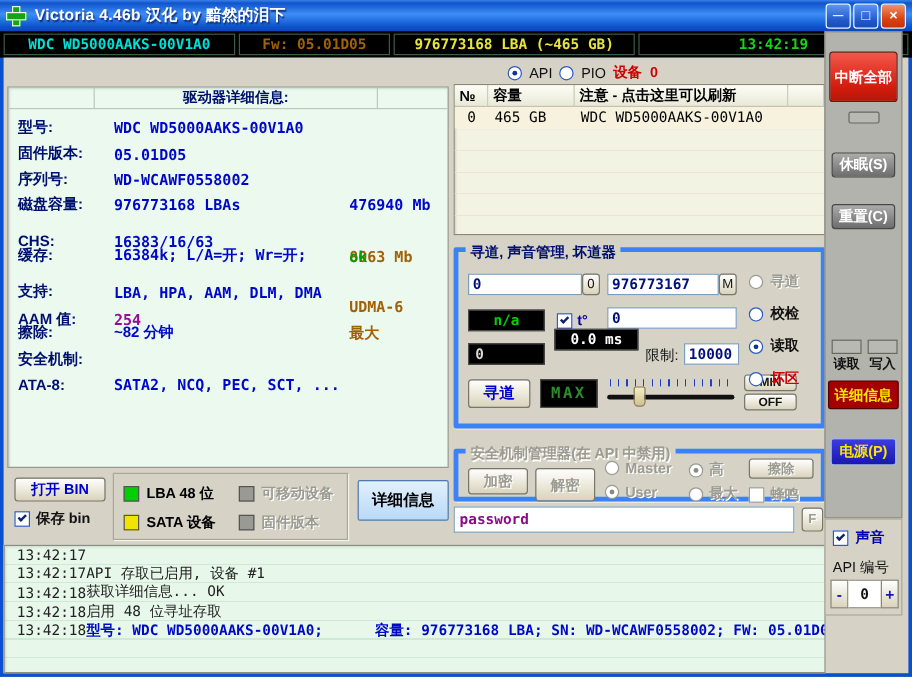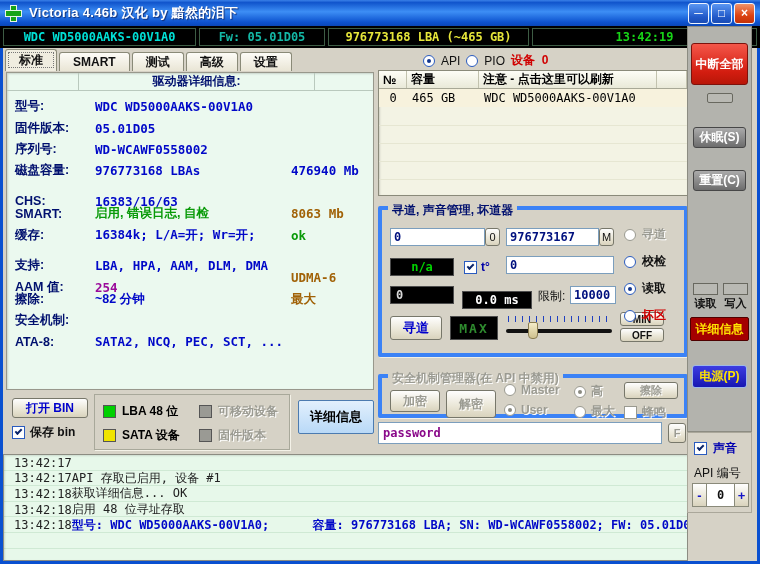--- a/index.html
+++ b/index.html
@@ -23,21 +23,21 @@
     background:linear-gradient(180deg,#5a96f2,#2058c8 70%,#1a4cb4);}
   .wbtn.close{background:linear-gradient(180deg,#f0936a,#dd4312 60%,#c33208);}
 
   
   .infobar{position:absolute;left:0;top:26px;width:760px;height:22px;background:#000;
     display:flex;align-items:stretch;padding:2px 3px;gap:3px;}
   .seg{border:1px solid #3d5c44;display:flex;align-items:center;justify-content:center;
     font-family:"DejaVu Sans Mono",monospace;font-size:12px;font-weight:bold;white-space:nowrap;overflow:hidden;}
   .seg.s1{flex:0 0 193px;color:#00e0d6;}
   .seg.s2{flex:0 0 166px;color:#e2e2e2;}
-  .seg.s3{flex:0 0 126px;color:#14b8a6;}
+  .seg.s3{flex:0 0 126px;color:#a16207;}
   .seg.s4{flex:0 0 201px;color:#e6e63a;}
   .seg.s5{flex:1;color:#17d417;}
 
   
   .main{position:absolute;left:3px;top:48px;width:754px;height:513px;background:#d6d2c6;}
 
   
   .tabrow{position:absolute;left:2px;top:1px;height:22px;display:flex;align-items:flex-end;}
   .tab{height:19px;padding:0 13px;margin-right:2px;display:flex;align-items:center;
     background:linear-gradient(180deg,#fdfcf7,#e9e5d5);border:1px solid #8a8a78;border-bottom:none;
@@ -125,21 +125,21 @@
   .seekbox{left:375px;top:158px;width:310px;height:151px;}
   .sk-in1{position:absolute;left:8px;top:18px;width:95px;}
   .sk-b0{position:absolute;left:103px;top:18px;width:15px;height:18px;font-size:11px;}
   .sk-in2{position:absolute;left:124px;top:18px;width:93px;}
   .sk-bM{position:absolute;left:217px;top:18px;width:15px;height:18px;font-size:11px;}
   .sk-lcd1{position:absolute;left:8px;top:48px;width:64px;height:18px;justify-content:center;color:#00d200;}
   .sk-tcb{position:absolute;left:82px;top:50px;display:flex;gap:4px;align-items:center;
     font-size:12px;font-weight:bold;color:#0000a8;}
   .sk-in3{position:absolute;left:124px;top:46px;width:108px;color:#111;}
   .sk-lcd2{position:absolute;left:8px;top:76px;width:64px;height:18px;padding-left:5px;color:#d8d8d8;}
-  .sk-lcd3{position:absolute;left:80px;top:81px;width:70px;height:18px;justify-content:center;color:#fff;}
+  .sk-lcd3{position:absolute;left:80px;top:64px;width:70px;height:18px;justify-content:center;color:#fff;}
   .sk-limlab{position:absolute;left:156px;top:78px;font-size:12px;color:#111;}
   .sk-in4{position:absolute;left:188px;top:76px;width:46px;color:#111;font-weight:normal;}
   .sk-seekbtn{position:absolute;left:8px;top:106px;width:52px;height:24px;font-size:13px;}
   .sk-lcdmax{position:absolute;left:68px;top:106px;width:48px;height:24px;justify-content:center;
     color:#2e8b2e;letter-spacing:2px;font-size:13px;}
   .slider{position:absolute;left:124px;top:106px;width:106px;height:26px;}
   .slider .ticks{position:absolute;left:2px;top:0;right:2px;height:6px;
     background:repeating-linear-gradient(90deg,#2040c0 0 1px,transparent 1px 7px);}
   .slider .track{position:absolute;left:0;top:13px;width:100%;height:4px;background:#111;border-radius:2px;}
   .slider .thumb{position:absolute;left:22px;top:6px;width:10px;height:17px;background:linear-gradient(180deg,#f4ecc8,#cfc18e);
@@ -233,27 +233,20 @@
 
   <div class="infobar">
     <span class="seg s1">WDC WD5000AAKS-00V1A0</span>
     <span class="seg s3">Fw: 05.01D05</span>
     <span class="seg s4">976773168 LBA (~465 GB)</span>
     <span class="seg s5">13:42:19</span>
   </div>
 
   <div class="main">
 
-    <div class="tabrow">
-      <span class="tab active">标准</span>
-      <span class="tab">SMART</span>
-      <span class="tab">测试</span>
-      <span class="tab">高级</span>
-      <span class="tab">设置</span>
-    </div>
     <div class="modebar">
       <span class="radio sel"></span>
       <span class="rlabel">API</span>
       <span class="radio"></span>
       <span class="rlabel">PIO</span>
       <span class="devlabel">设备  0</span>
     </div>
     <div class="hintbox">
       <span class="cb">
           <span class="chk"></span>
@@ -266,21 +259,20 @@
         <span class="h1"></span>
         <span class="h2">驱动器详细信息:</span>
         <span class="h3"></span>
       </div>
       <div class="drows">
         <div class="drow"><span class="dlab">型号:</span><span class="c-blue mono">WDC WD5000AAKS-00V1A0</span><span class="c-blue mono"></span></div>
         <div class="drow"><span class="dlab">固件版本:</span><span class="c-blue mono">05.01D05</span><span class="c-blue mono"></span></div>
         <div class="drow"><span class="dlab">序列号:</span><span class="c-blue mono">WD-WCAWF0558002</span><span class="c-blue mono"></span></div>
         <div class="drow"><span class="dlab">磁盘容量:</span><span class="c-blue mono">976773168 LBAs</span><span class="c-blue mono">476940 Mb</span></div>
         <div class="drow"><span class="dlab">CHS:</span><span class="c-blue mono">16383/16/63</span><span class="c-teal mono">8063 Mb</span></div>
-        <div class="drow"><span class="dlab">SMART:</span><span class="c-green">启用, 错误日志, 自检</span><span class="c-green"></span></div>
         <div class="drow"><span class="dlab">缓存:</span><span class="c-blue mono">16384k; L/A=开; Wr=开;</span><span class="c-green mono">ok</span></div>
         <div class="drow"><span class="dlab">支持:</span><span class="c-blue mono">LBA, HPA, AAM, DLM, DMA</span><span class="c-teal mono">UDMA-6</span></div>
         <div class="drow"><span class="dlab">AAM 值:</span><span class="c-purple mono">254</span><span class="c-teal">最大</span></div>
         <div class="drow"><span class="dlab">擦除:</span><span class="c-blue">~82 分钟</span><span></span></div>
         <div class="drow"><span class="dlab">安全机制:</span><span></span></div>
         <div class="drow"><span class="dlab">ATA-8:</span><span class="c-blue mono">SATA2, NCQ, PEC, SCT, ...</span><span></span></div>
       </div>
     </div>
 
     <div class="binstrip">

